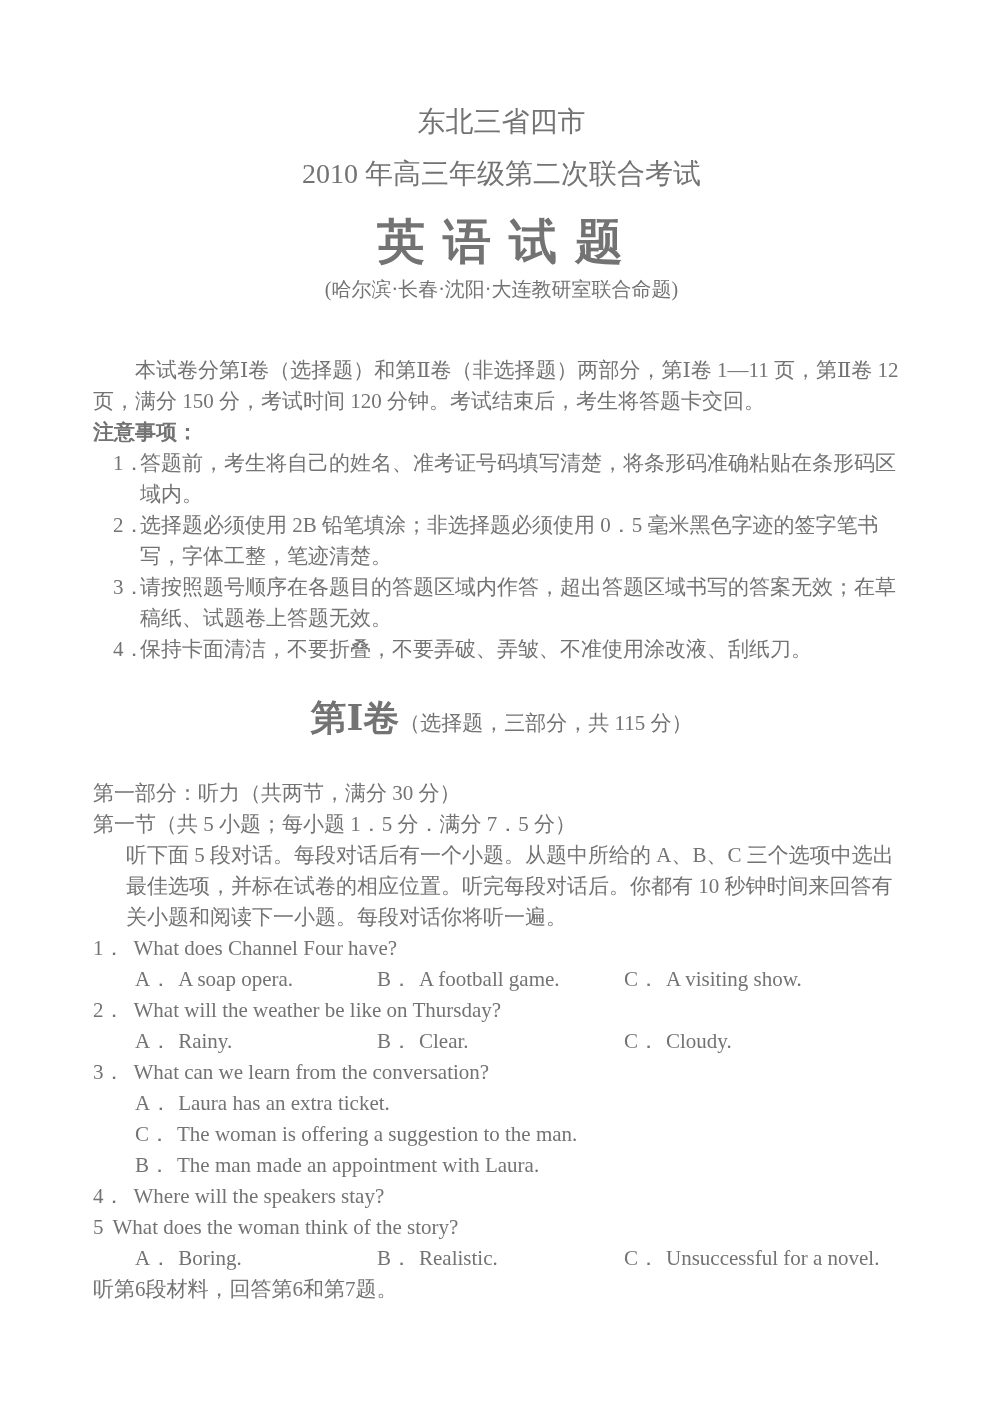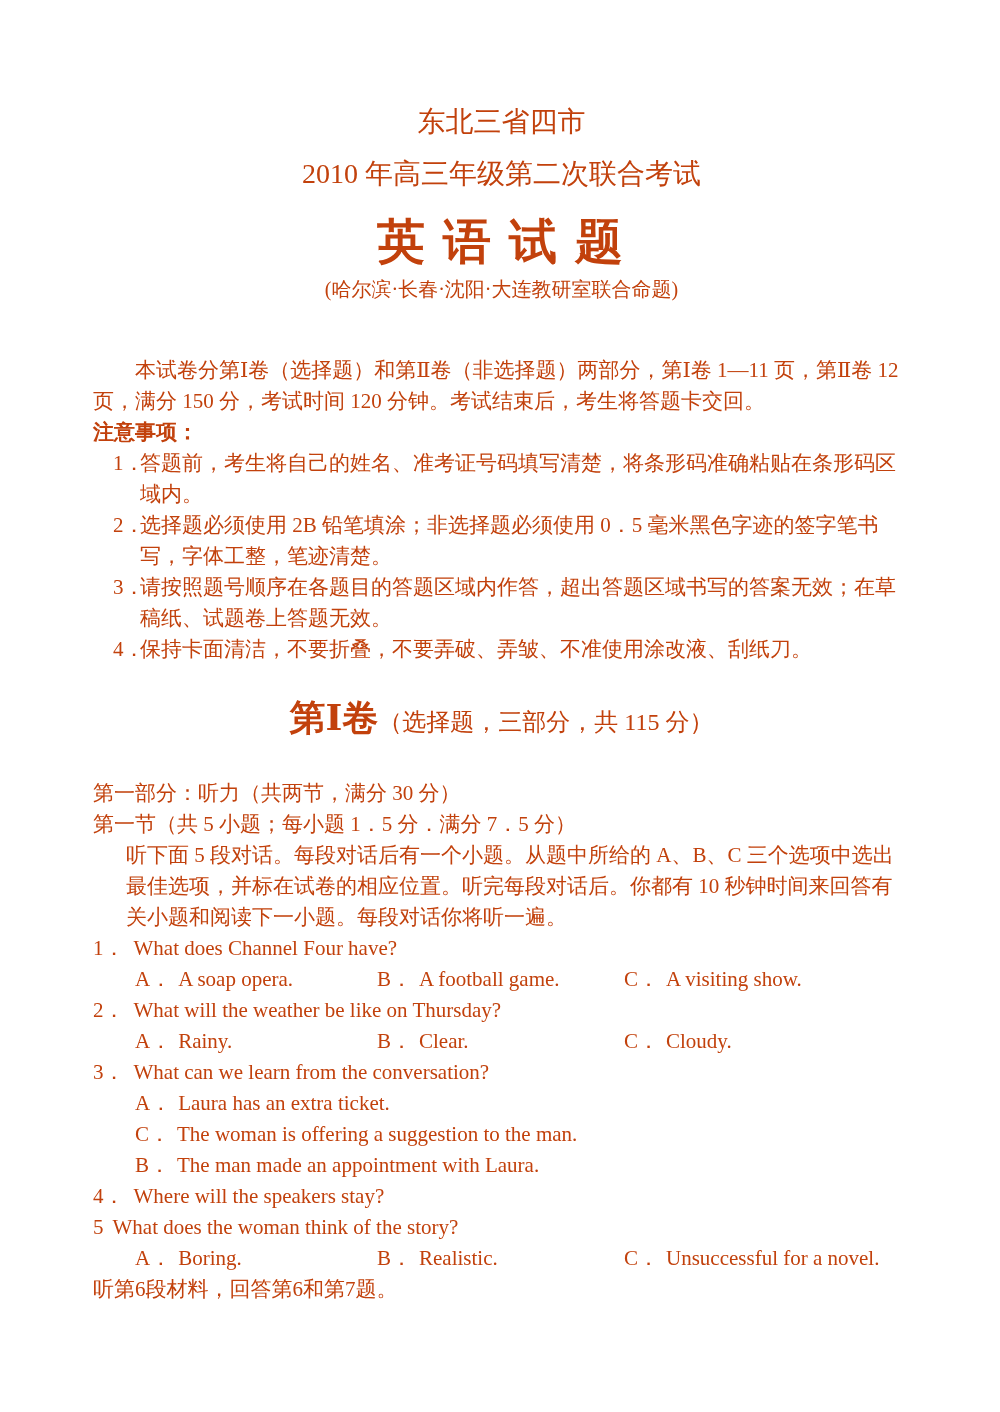--- a/index.html
+++ b/index.html
@@ -1,41 +1,41 @@
 <!DOCTYPE html>
 <html><head>
 <meta charset="utf-8">
 <style>
   html,body{margin:0;padding:0;background:#ffffff;}
   .page{
     position:relative;
     width:1000px;height:1412px;
     background:#ffffff;
-    color:#c2410c;
+    color:#737373;
     font-family:"Liberation Serif","DejaVu Serif",serif;
     box-sizing:border-box;
     padding:108px 90px 0 93px;
     overflow:hidden;
   }
   .center{text-align:center;}
   .t1{font-size:28px;line-height:1;margin-bottom:24px;}
   .t2{font-size:28px;line-height:1;margin-bottom:30px;}
   .subject{font-size:48px;font-weight:700;line-height:1;letter-spacing:3px;margin-bottom:13px;}
   .committee{font-size:20px;line-height:1;margin-bottom:56px;}
 
   .body-text{font-size:21px;line-height:31px;margin-top:24px;}
   .para-indent{text-indent:42px;}
   .bold{font-weight:700;}
 
   .notice{position:relative;padding-left:47px;}
   .notice .num{position:absolute;left:20px;top:0;}
 
   .volume-heading{text-align:center;margin:35px 0 37px;line-height:36px;}
   .volume-title{font-size:36px;font-weight:700;}
-  .volume-sub{font-size:24px;}
+  .volume-sub{font-size:21px;}
 
   .instructions{margin-left:33px;}
 
   .q .qnum{margin-right:9px;}
   .opts-row{position:relative;height:31px;}
   .opts-row .oa{position:absolute;left:42px;top:0;white-space:nowrap;}
   .opts-row .ob{position:absolute;left:284px;top:0;white-space:nowrap;}
   .opts-row .oc{position:absolute;left:531px;top:0;white-space:nowrap;font-family:Liberation Serif, serif;}
   .opt-label{margin-right:7px;}
   .opts-col{margin-left:42px;}

